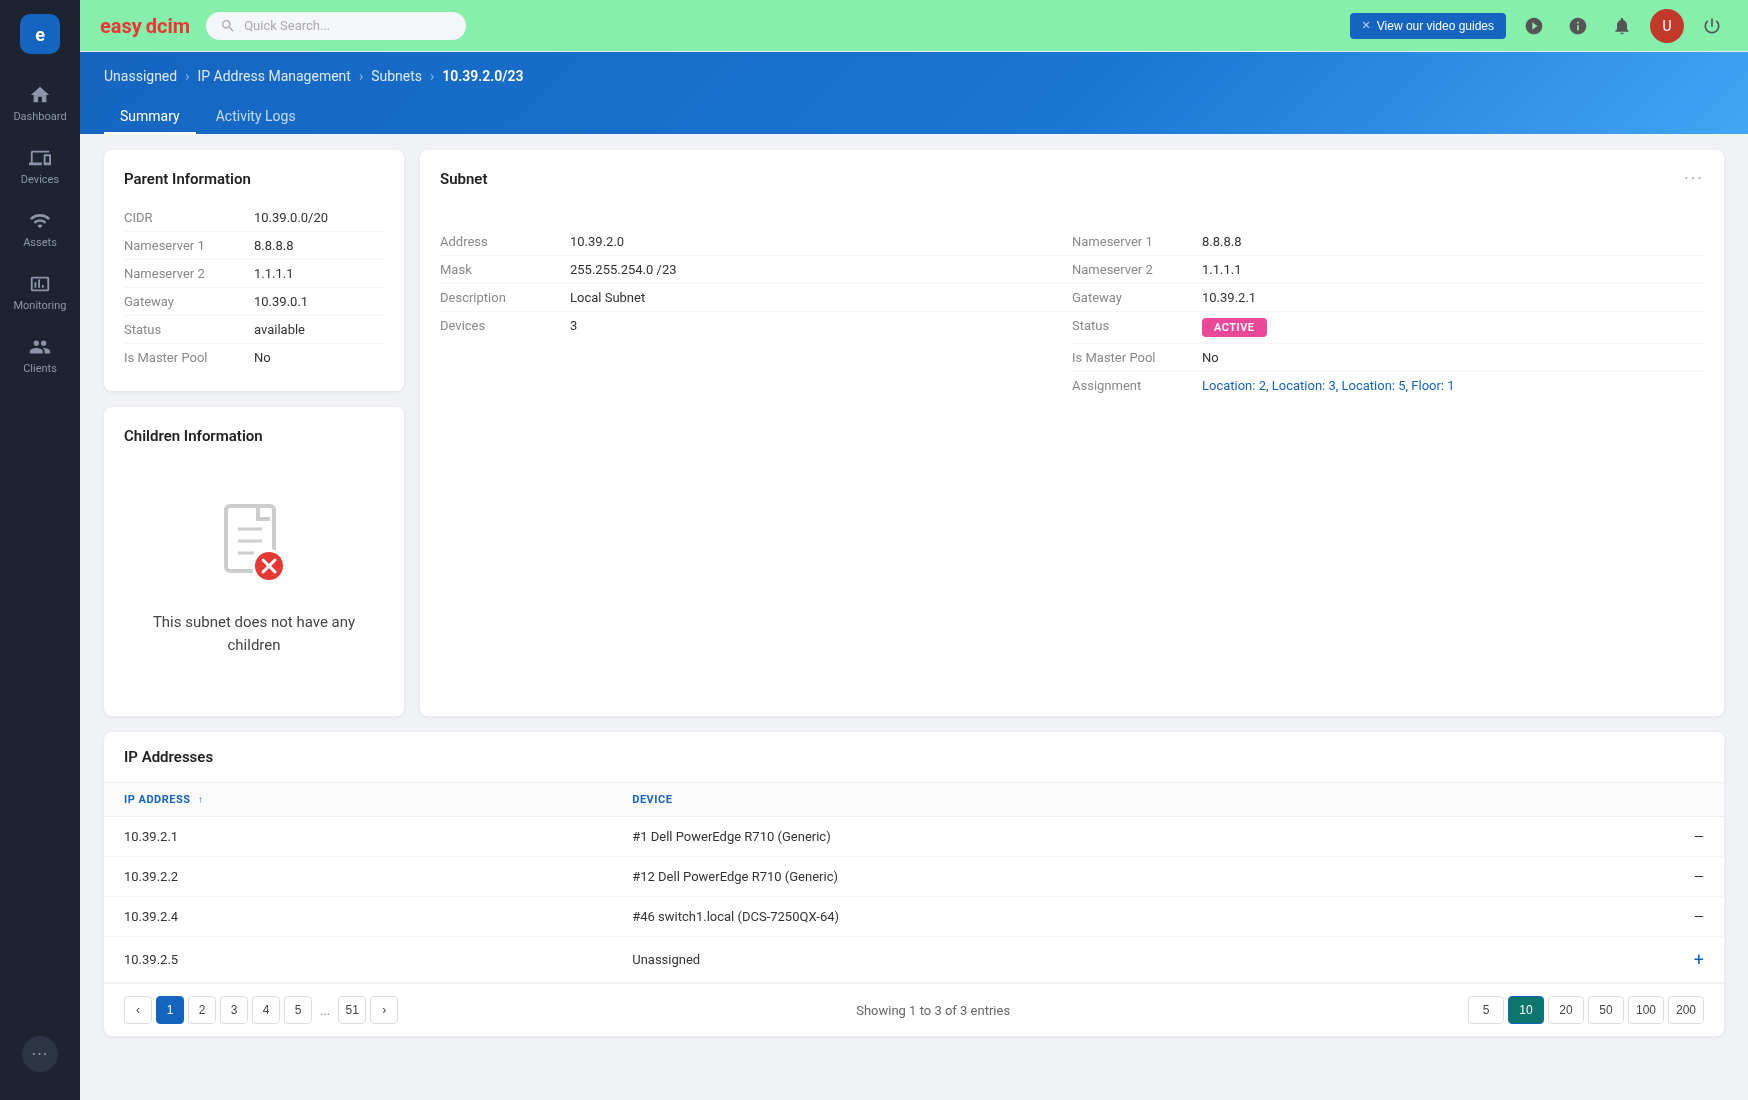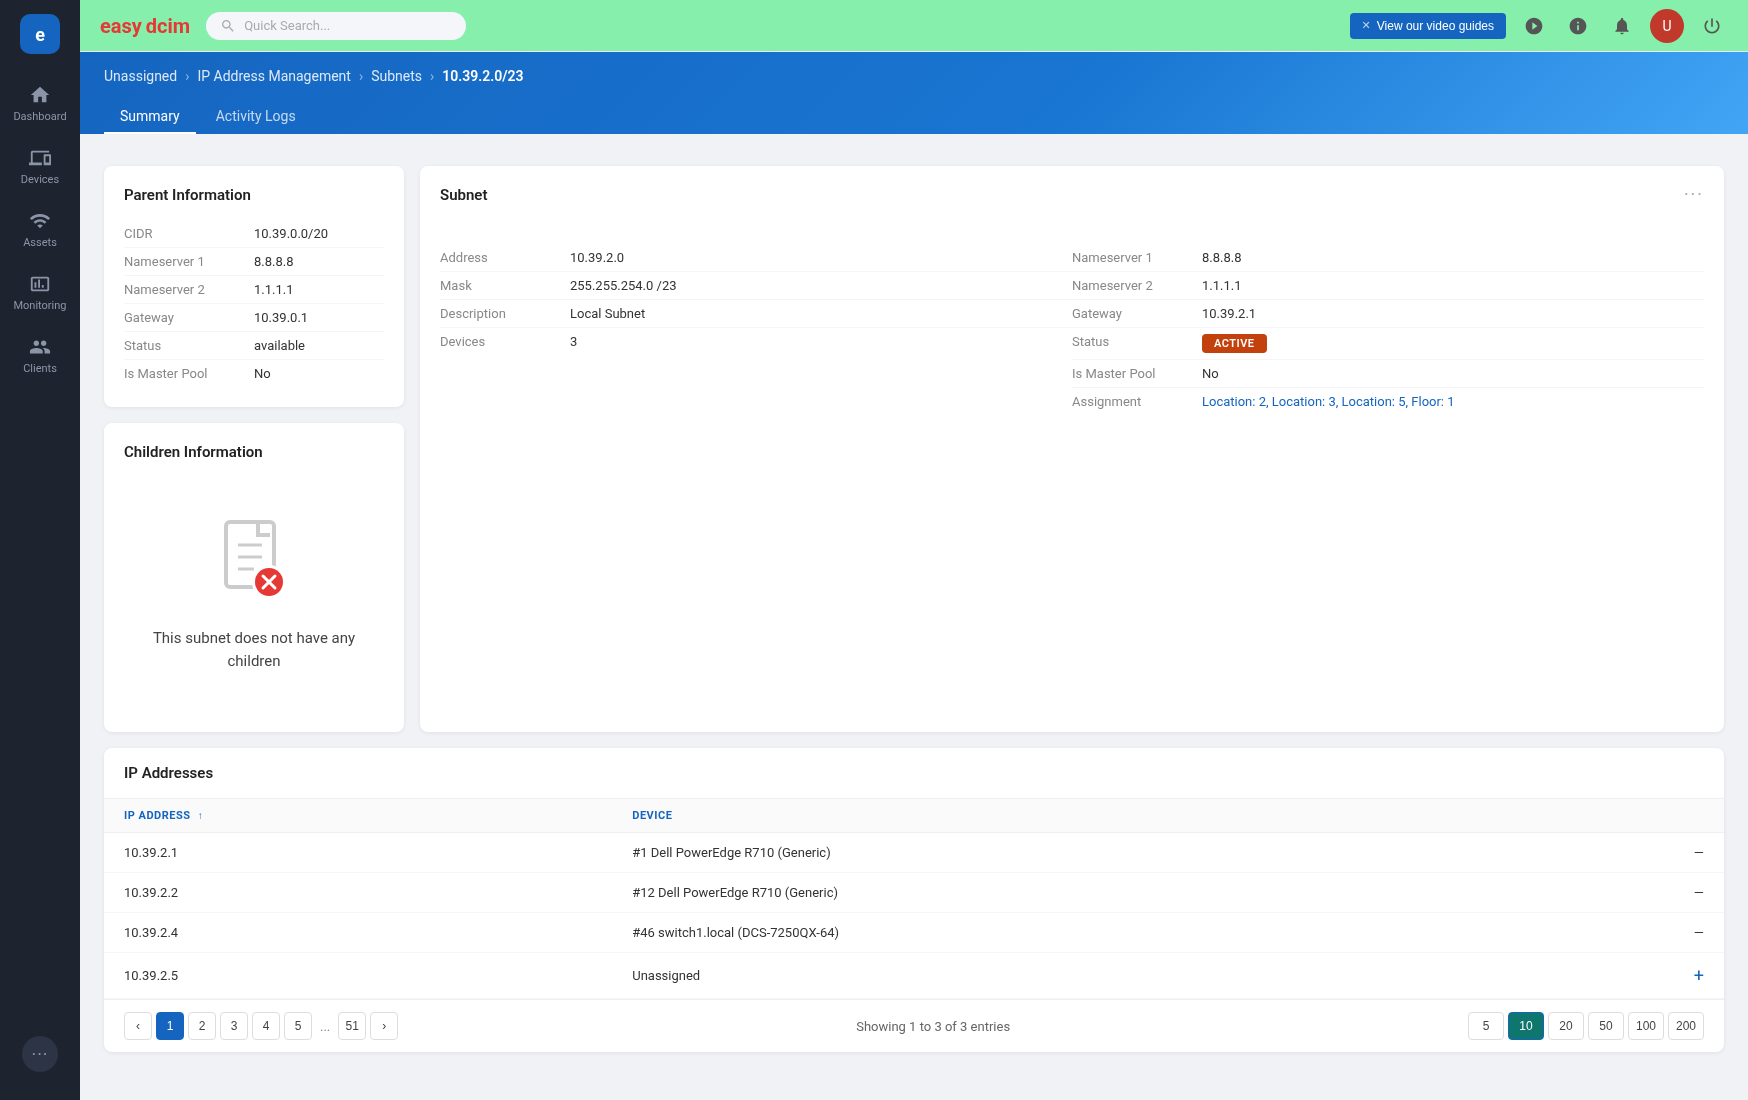--- a/index.html
+++ b/index.html
@@ -173,21 +173,21 @@
     }
     .tab.active {
       color: white;
       border-bottom: 2px solid white;
     }
 
     
     .content {
       flex: 1;
       overflow-y: auto;
-      padding: 32px 24px;
+      padding: 16px 24px;
       background: #f0f2f5;
     }
     .content-grid {
       display: grid;
       grid-template-columns: 300px 1fr;
       gap: 16px;
       margin-bottom: 16px;
     }
     .left-col { display: flex; flex-direction: column; gap: 16px; }
 
@@ -215,21 +215,21 @@
     .info-label {
       width: 130px;
       color: #888;
       flex-shrink: 0;
     }
     .info-value { color: #333; text-align: center; }
     .info-value.link { color: #1565c0; text-decoration: none; cursor: pointer; }
 
     
     .badge-active {
-      background: #c2410c;
+      background: #ec4899;
       color: white;
       padding: 3px 12px;
       border-radius: 4px;
       font-size: 11px;
       font-weight: 600;
       letter-spacing: 0.5px;
     }
 
     
     .subnet-card-header {

